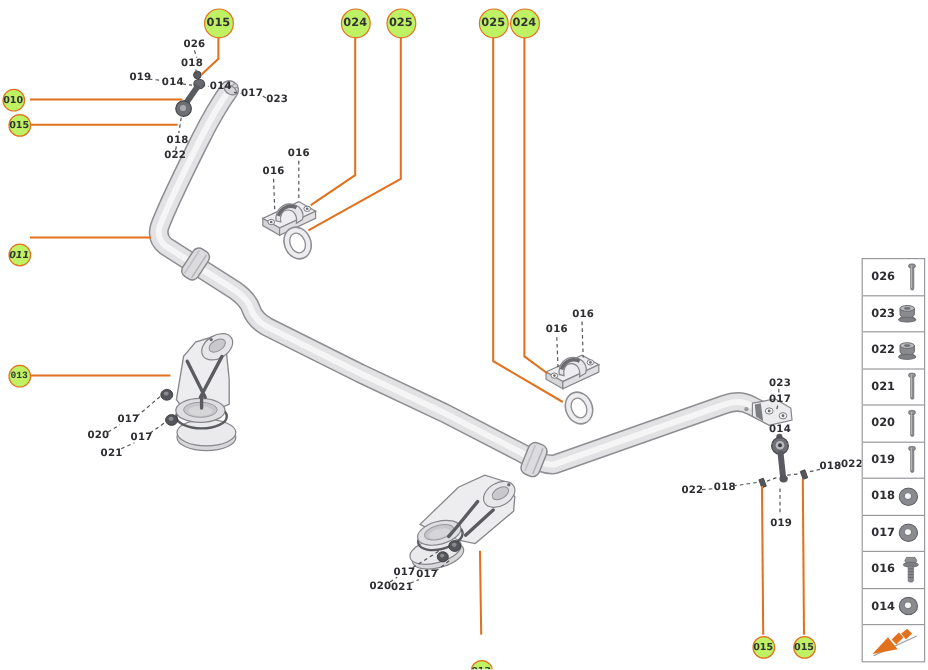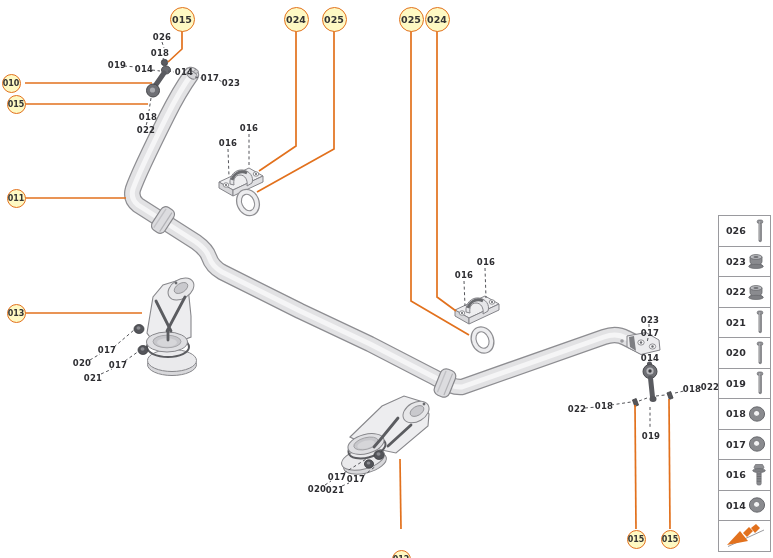--- a/index.html
+++ b/index.html
@@ -2,21 +2,21 @@
 <html style="--accent: #E2711D;"><head>
 <meta charset="utf-8">
 <style>
   html,body{margin:0;padding:0;background:#fff;}
   #stage{position:relative;width:773px;height:558px;background:#fff;overflow:hidden;
          font-family:"DejaVu Sans","Liberation Sans",sans-serif;}
   #art{position:absolute;left:0;top:0;z-index:1;}
   .part-label{position:absolute;transform:translate(-50%,-50%);font-size:8.5px;font-weight:bold;
               color:#2e2e32;letter-spacing:.2px;z-index:3;white-space:nowrap;}
   .callout{position:absolute;box-sizing:border-box;width:19px;height:19px;margin-left:-9.5px;margin-top:-9.5px;
-           border:1.7px solid var(--accent,#e2711d);border-radius:50%;background:#fef9c3;z-index:4;
+           border:1.7px solid var(--accent,#e2711d);border-radius:50%;background:#bef264;z-index:4;
            display:flex;align-items:center;justify-content:center;font-size:8px;font-weight:bold;color:#333;}
   .callout.lg{width:25px;height:25px;margin-left:-12.5px;margin-top:-12.5px;font-size:9.5px;}
   #sidebar{position:absolute;left:718px;top:215px;width:53px;box-sizing:border-box;background:#fff;
            border:1px solid #9a9a9e;z-index:5;}
   .sb-row{box-sizing:border-box;height:30.5px;border-bottom:1px solid #9a9a9e;display:flex;
           align-items:center;justify-content:space-between;padding:0 4px 0 7px;}
   .sb-row:last-child{border-bottom:none;height:30px;justify-content:center;}
   .sb-label{font-size:9.5px;font-weight:bold;color:#2e2e32;}
   .sb-icon{display:flex;align-items:center;}
   .sb-icon svg{display:block;}
@@ -224,22 +224,22 @@
       <span class="part-label" style="left: 710px; top: 387px;">022</span>
     </div>
   <div id="callouts">
       <div class="callout lg" style="left: 182px; top: 19px;">015</div>
       <div class="callout lg" style="left: 296px; top: 19px;">024</div>
       <div class="callout lg" style="left: 334px; top: 19px;">025</div>
       <div class="callout lg" style="left: 411px; top: 19px;">025</div>
       <div class="callout lg" style="left: 437px; top: 19px;">024</div>
       <div class="callout" style="left: 11px; top: 83px;">010</div>
       <div class="callout" style="left: 16px; top: 104px;">015</div>
-      <div class="callout" style="left: 16px; top: 198px;">011</div>
-      <div class="callout" style="left: 16px; top: 313px;">013</div>
+      <div class="callout" style="left: 16px; top: 212px; font-style: italic;">011</div>
+      <div class="callout" style="left: 16px; top: 313px; font-family: Liberation Mono, monospace;">013</div>
       <div class="callout" style="left: 401px; top: 559px;">012</div>
       <div class="callout" style="left: 636px; top: 539px;">015</div>
       <div class="callout" style="left: 670px; top: 539px;">015</div>
     </div>
   <div id="sidebar">
       <div class="sb-row">
         <span class="sb-label">026</span>
         <span class="sb-icon">
           <svg width="12" height="24" viewBox="0 0 12 24">
             <rect x="3.2" y="1" width="5.6" height="3.4" rx="1.6" fill="#8f9094" stroke="#6b6c70" stroke-width="0.7"></rect>

